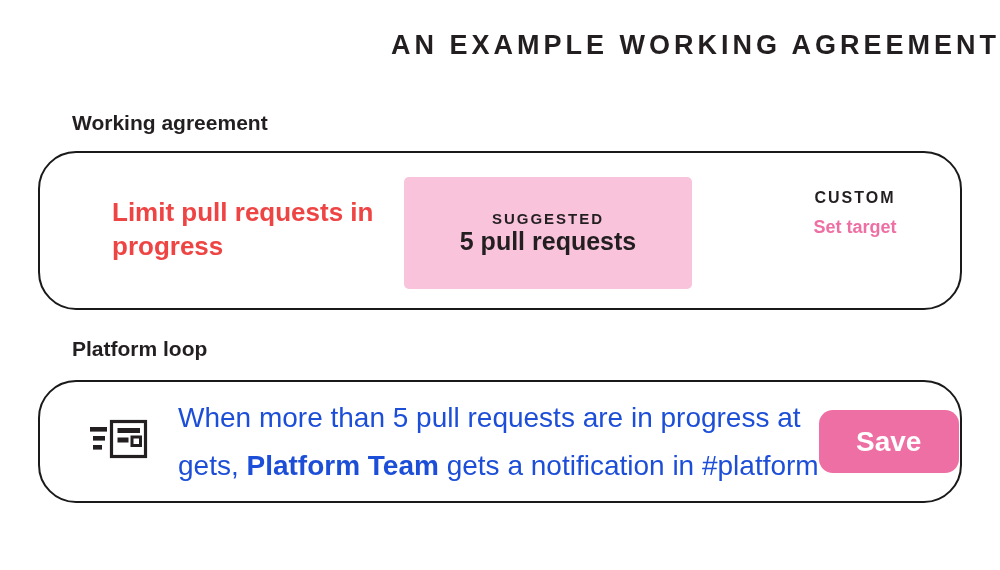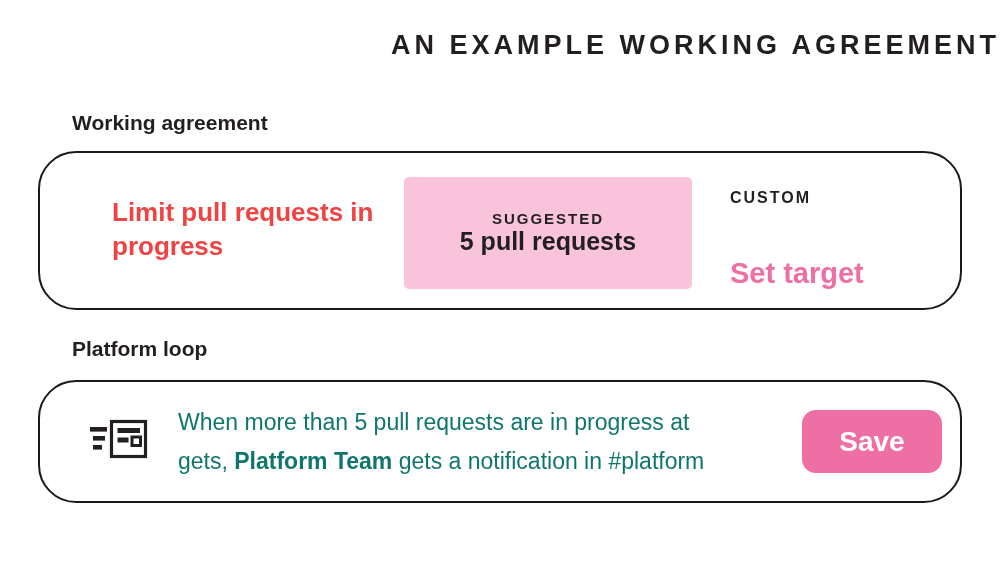--- a/index.html
+++ b/index.html
@@ -39,33 +39,33 @@
   }
   .suggested-label {
     font-size: 15px; font-weight: 700; letter-spacing: 2px; color: #231F20;
   }
   .suggested-value {
     font-size: 25px; font-weight: 700; color: #231F20;
   }
 
   .custom-block {
     position: absolute; left: 690px; top: 36px; width: 250px;
-    display: flex; flex-direction: column;  gap: 40px;
+    display: flex; flex-direction: column; align-items: center;
   }
   .custom-label {
     font-size: 16px; font-weight: 700; letter-spacing: 2px; color: #231F20;
   }
   .custom-action {
-    margin-top: 10px; font-size: 29px; font-weight: 700; color: #EE6FA3; cursor: pointer;
+    margin-top: 10px; font-size: 18px; font-weight: 700; color: #EE6FA3; cursor: pointer;
   }
 
   .fb-icon { margin-left: 50px; flex: 0 0 auto; width: 58px; height: 45px; }
 
   .fb-text {
-    margin-left: 30px; font-size: 23px; line-height: 1.68; color: #0f766e;
+    margin-left: 30px; font-size: 28px; line-height: 1.68; color: #1d4ed8;
     font-weight: 400; white-space: nowrap;
   }
   .fb-text .bold { font-weight: 700; }
 
   .save-button {
     margin-left: auto; margin-right: 18px; flex: 0 0 auto;
     width: 140px; height: 63px; background: #EE6FA3; border: none; border-radius: 14px;
     color: #ffffff; font-family: "Liberation Sans", sans-serif;
     font-size: 28px; font-weight: 700; cursor: pointer;
     display: flex; align-items: center; justify-content: center;

